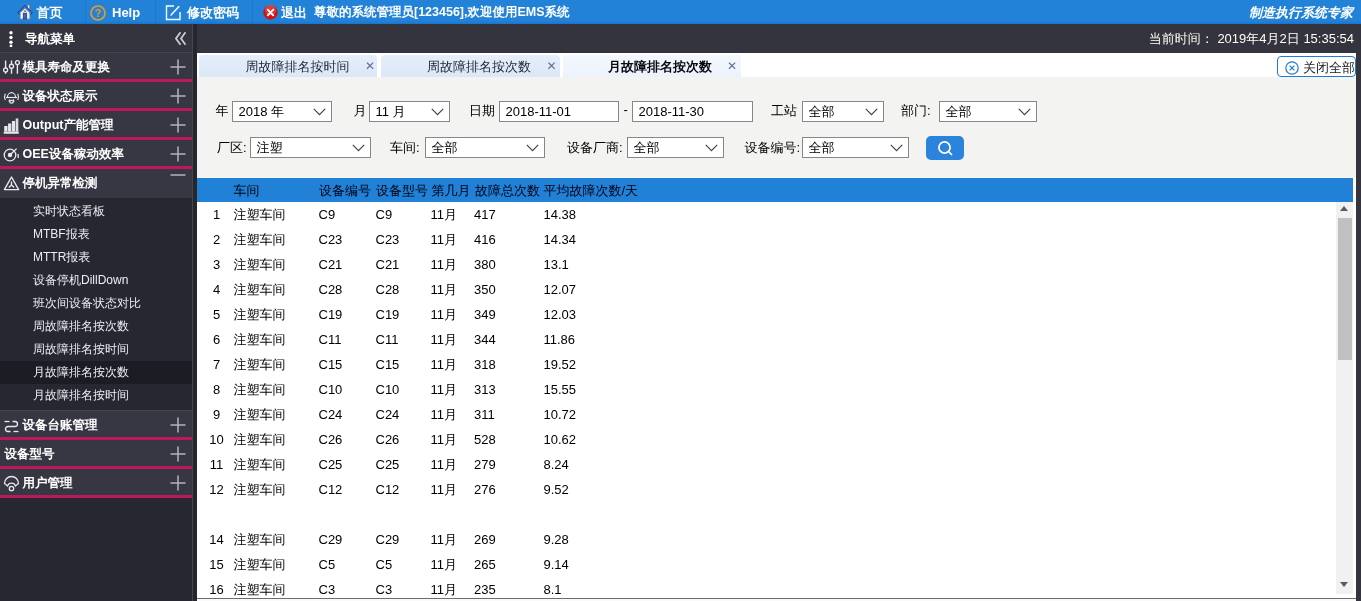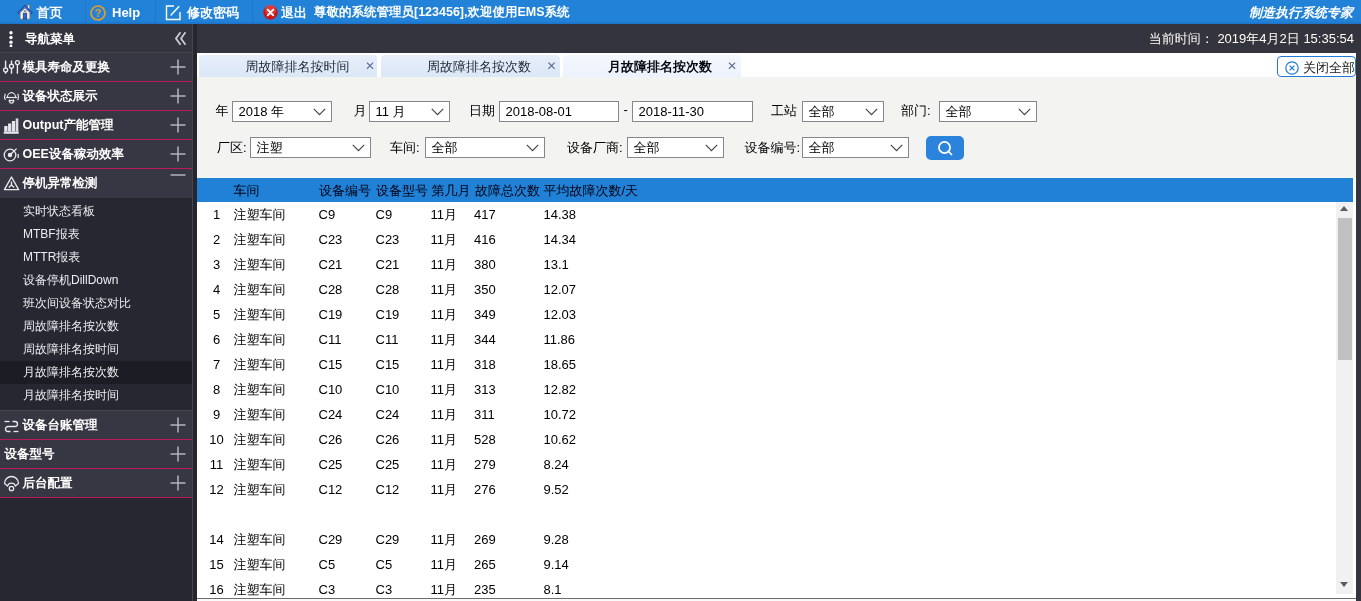--- a/index.html
+++ b/index.html
@@ -13,27 +13,27 @@
 #darkrow{position:absolute;left:0;top:24px;width:1361px;height:29px;background:#34343f}
 #curtime{position:absolute;top:24px;right:7px;height:29px;line-height:30px;color:#fffef4;font-size:13px}
 
 #sidebar{position:absolute;left:0;top:24px;width:192px;height:577px;background:#373743;display:flex;flex-direction:column}
 #sbline{position:absolute;left:192px;top:24px;width:1px;height:577px;background:#46464f}
 #sbgut{position:absolute;left:193px;top:24px;width:4px;height:577px;background:#26262e}
 #sbhead{position:absolute;left:0;top:24px;width:192px;height:29px;background:#34343f;border-bottom:1px solid #45454f}
 #sbhead .t{position:absolute;left:25px;top:0;height:29px;line-height:30px;color:#fff;font-size:12.5px;font-weight:bold}
 #sbhead .dots{position:absolute;left:8.5px;top:7px;width:4px;height:16px}
 #sbhead .lt{position:absolute;left:175px;top:7px;width:11px;height:15px}
-.mitem{position:relative;height:29px;flex:none;border-bottom:1px solid #be185d;color:#fff}
+.mitem{position:relative;height:29px;flex:none;border-bottom:3px solid #be185d;color:#fff}
 .mitem .txt{position:absolute;left:22.5px;top:0;height:28px;line-height:29px;font-size:12.5px;font-weight:bold;white-space:nowrap}
 .mitem .txt2{left:4.5px}
 .mitem svg.ic{position:absolute;left:3px;top:6px}
 .mitem .pm{position:absolute;left:170px;top:6px;width:16px;height:16px}
 #submenu{background:#262731;border-bottom:1px solid #45454f;flex:none;padding:2px 0 3px 0}
-.sub{height:23px;line-height:23.5px;padding-left:23px;color:#ecedf1;font-size:12px;white-space:nowrap}
+.sub{height:23px;line-height:23.5px;padding-left:33px;color:#ecedf1;font-size:12px;white-space:nowrap}
 .sub.sel{background:#1b1c24}
 
 #content{position:absolute;left:197px;top:53px;width:1159px;height:548px;background:#fff}
 #sbfill{flex:1;background:#262731}
 #rightedge{position:absolute;left:1356px;top:24px;width:5px;height:577px;background:#34343f}
 
 .tab{position:absolute;top:55px;height:22px;border-radius:4px 4px 0 0;background:linear-gradient(#e7eefa,#dbe7f7)}
 .tab .tx{position:absolute;top:0;height:22px;line-height:23px;font-size:13px;color:#1c2430;white-space:nowrap}
 .tab .x{position:absolute;top:0;height:22px;line-height:22px;font-size:12px;color:#5f6f92}
 .tab.act{background:linear-gradient(#f4f8fe,#ecf2fc)}
@@ -203,21 +203,21 @@
         <path d="M8 0.5 V15.5 M0.5 8 H15.5" stroke="#b2b4bd" stroke-width="1.5"></path>
       </svg>
   </div>
   <div class="mitem">
     <svg class="ic" width="17" height="17" viewBox="0 0 17 17">
       <g stroke="#e8e9ee" stroke-width="1.3" fill="none">
       <path d="M1.5 8.5 A7 7 0 0 1 15.5 8.5 L12.5 11 A4.2 4.2 0 0 0 4.5 11 Z"></path>
       <circle cx="8.5" cy="13.5" r="2.2"></circle>
       </g>
     </svg>
-    <div class="txt">后台配置</div>
+    <div class="txt">用户管理</div>
     <svg class="pm" viewBox="0 0 16 16">
         <path d="M8 0.5 V15.5 M0.5 8 H15.5" stroke="#b2b4bd" stroke-width="1.5"></path>
       </svg>
   </div>
   <div id="sbfill"></div>
 </div>
 <div id="sbhead">
   <svg class="dots" viewBox="0 0 4 16">
       <g fill="#fff">
         <circle cx="2" cy="1.8" r="1.7"></circle>
@@ -266,21 +266,21 @@
   </div>
 <div class="flab" style="left:353.5px;top:102px">月</div>
 <div class="fsel" style="left:369px;top:101px;width:81px">
     <span class="v">11 月</span>
     <svg width="13" height="8" viewBox="0 0 13 8">
       <path d="M0.8 0.8 L6.5 6.6 L12.2 0.8" fill="none" stroke="#444" stroke-width="1.2"></path>
     </svg>
   </div>
 <div class="flab" style="left:469px;top:102px">日期</div>
 <div class="finp" style="left:499px;top:101px;width:120px">
-    <span class="v">2018-08-01</span>
+    <span class="v">2018-11-01</span>
   </div>
 <div class="flab" style="left:623.5px;top:102px">-</div>
 <div class="finp" style="left:632px;top:101px;width:121px">
     <span class="v">2018-11-30</span>
   </div>
 <div class="flab" style="left:771px;top:102px">工站</div>
 <div class="fsel" style="left:802px;top:101px;width:82px">
     <span class="v">全部</span>
     <svg width="13" height="8" viewBox="0 0 13 8">
       <path d="M0.8 0.8 L6.5 6.6 L12.2 0.8" fill="none" stroke="#444" stroke-width="1.2"></path>
@@ -391,30 +391,30 @@
     <span style="left:277px">344</span>
     <span style="left:346.5px">11.86</span>
   </div>
 <div class="trow" style="top:352px">
     <span class="c0">7</span>
     <span style="left:36.5px">注塑车间</span>
     <span style="left:121.5px">C15</span>
     <span style="left:178.5px">C15</span>
     <span style="left:233.5px">11月</span>
     <span style="left:277px">318</span>
-    <span style="left:346.5px">18.65</span>
+    <span style="left:346.5px">19.52</span>
   </div>
 <div class="trow" style="top:377px">
     <span class="c0">8</span>
     <span style="left:36.5px">注塑车间</span>
     <span style="left:121.5px">C10</span>
     <span style="left:178.5px">C10</span>
     <span style="left:233.5px">11月</span>
     <span style="left:277px">313</span>
-    <span style="left:346.5px">12.82</span>
+    <span style="left:346.5px">15.55</span>
   </div>
 <div class="trow" style="top:402px">
     <span class="c0">9</span>
     <span style="left:36.5px">注塑车间</span>
     <span style="left:121.5px">C24</span>
     <span style="left:178.5px">C24</span>
     <span style="left:233.5px">11月</span>
     <span style="left:277px">311</span>
     <span style="left:346.5px">10.72</span>
   </div>

